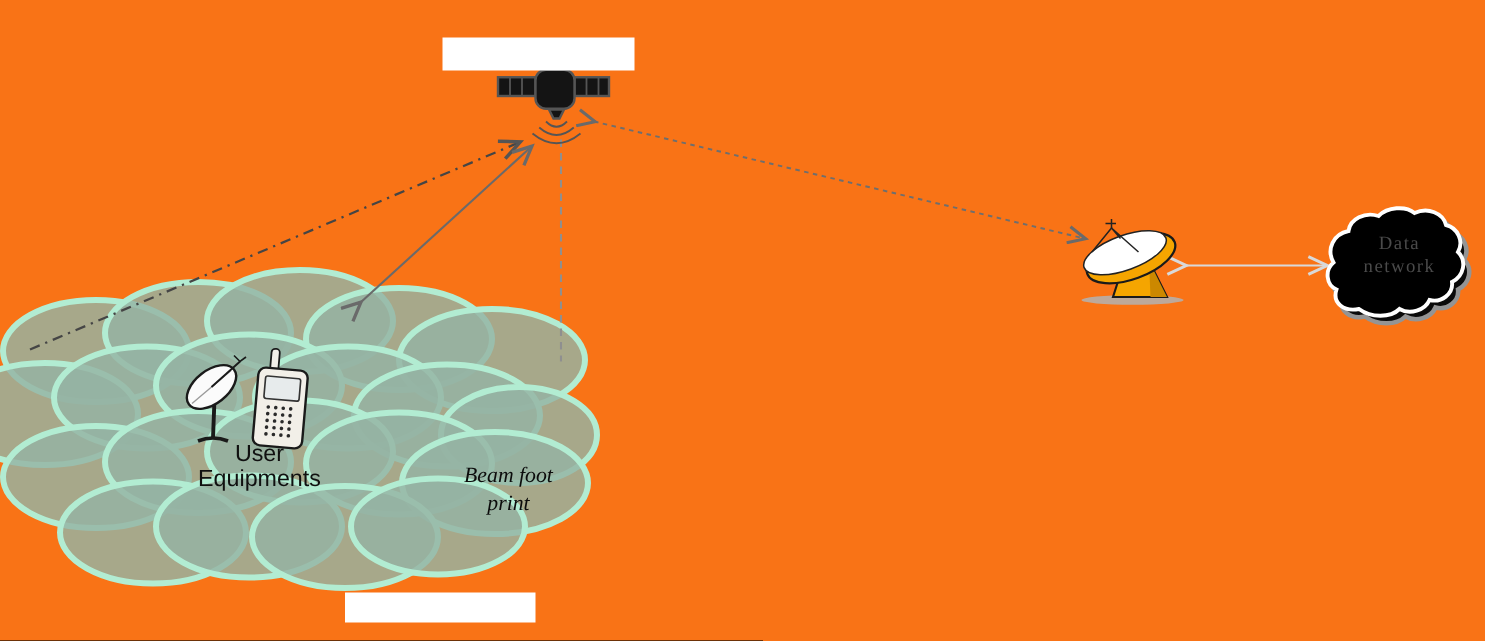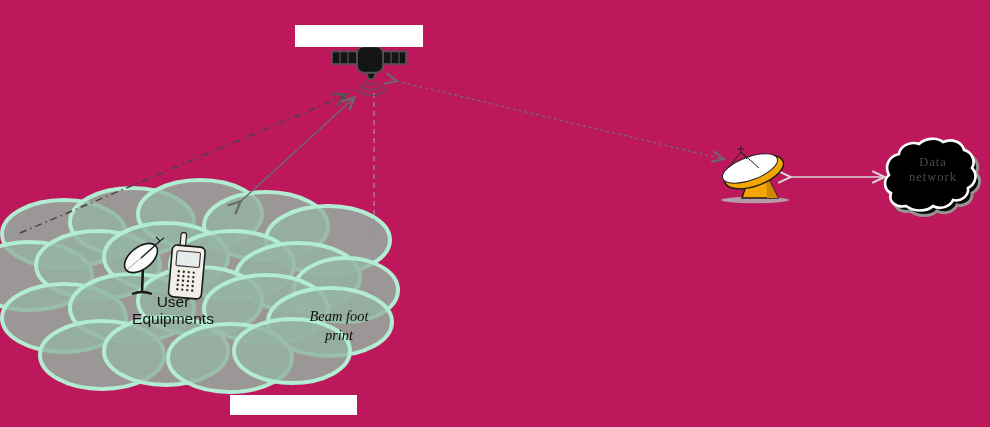--- a/index.html
+++ b/index.html
@@ -1,16 +1,16 @@
 <!DOCTYPE html>
 <html><head>
 <meta charset="utf-8">
 <style>
   html,body{margin:0;padding:0;background:#000;}
-  #stage{position:relative;width:990px;height:427px;background:#be185d;overflow:hidden;
+  #stage{position:relative;width:990px;height:427px;background:#f97316;overflow:hidden;
          font-family:"Liberation Sans",sans-serif;}
   svg{position:absolute;left:0;top:0;}
   text{user-select:none;}
   .ue-text{font-family:"Liberation Sans",sans-serif;font-size:15.5px;fill:#101010;}
   .beam-text{font-family:"Liberation Serif",serif;font-style:italic;font-size:14.5px;fill:#0c0c0c;}
   .cloud-text{font-family:"Liberation Serif",serif;font-size:12.5px;fill:#4a4a4a;letter-spacing:1px;}
   .box-text{font-family:"Liberation Sans",sans-serif;font-size:13px;fill:#000;}
   .beam{fill:#95b3a4;fill-opacity:0.82;stroke:#b2ecd2;stroke-width:4;}
   .sat{stroke:#555;fill:#141414;stroke-width:1.6;}
   .satline{stroke:#555;stroke-width:1.2;fill:none;}

